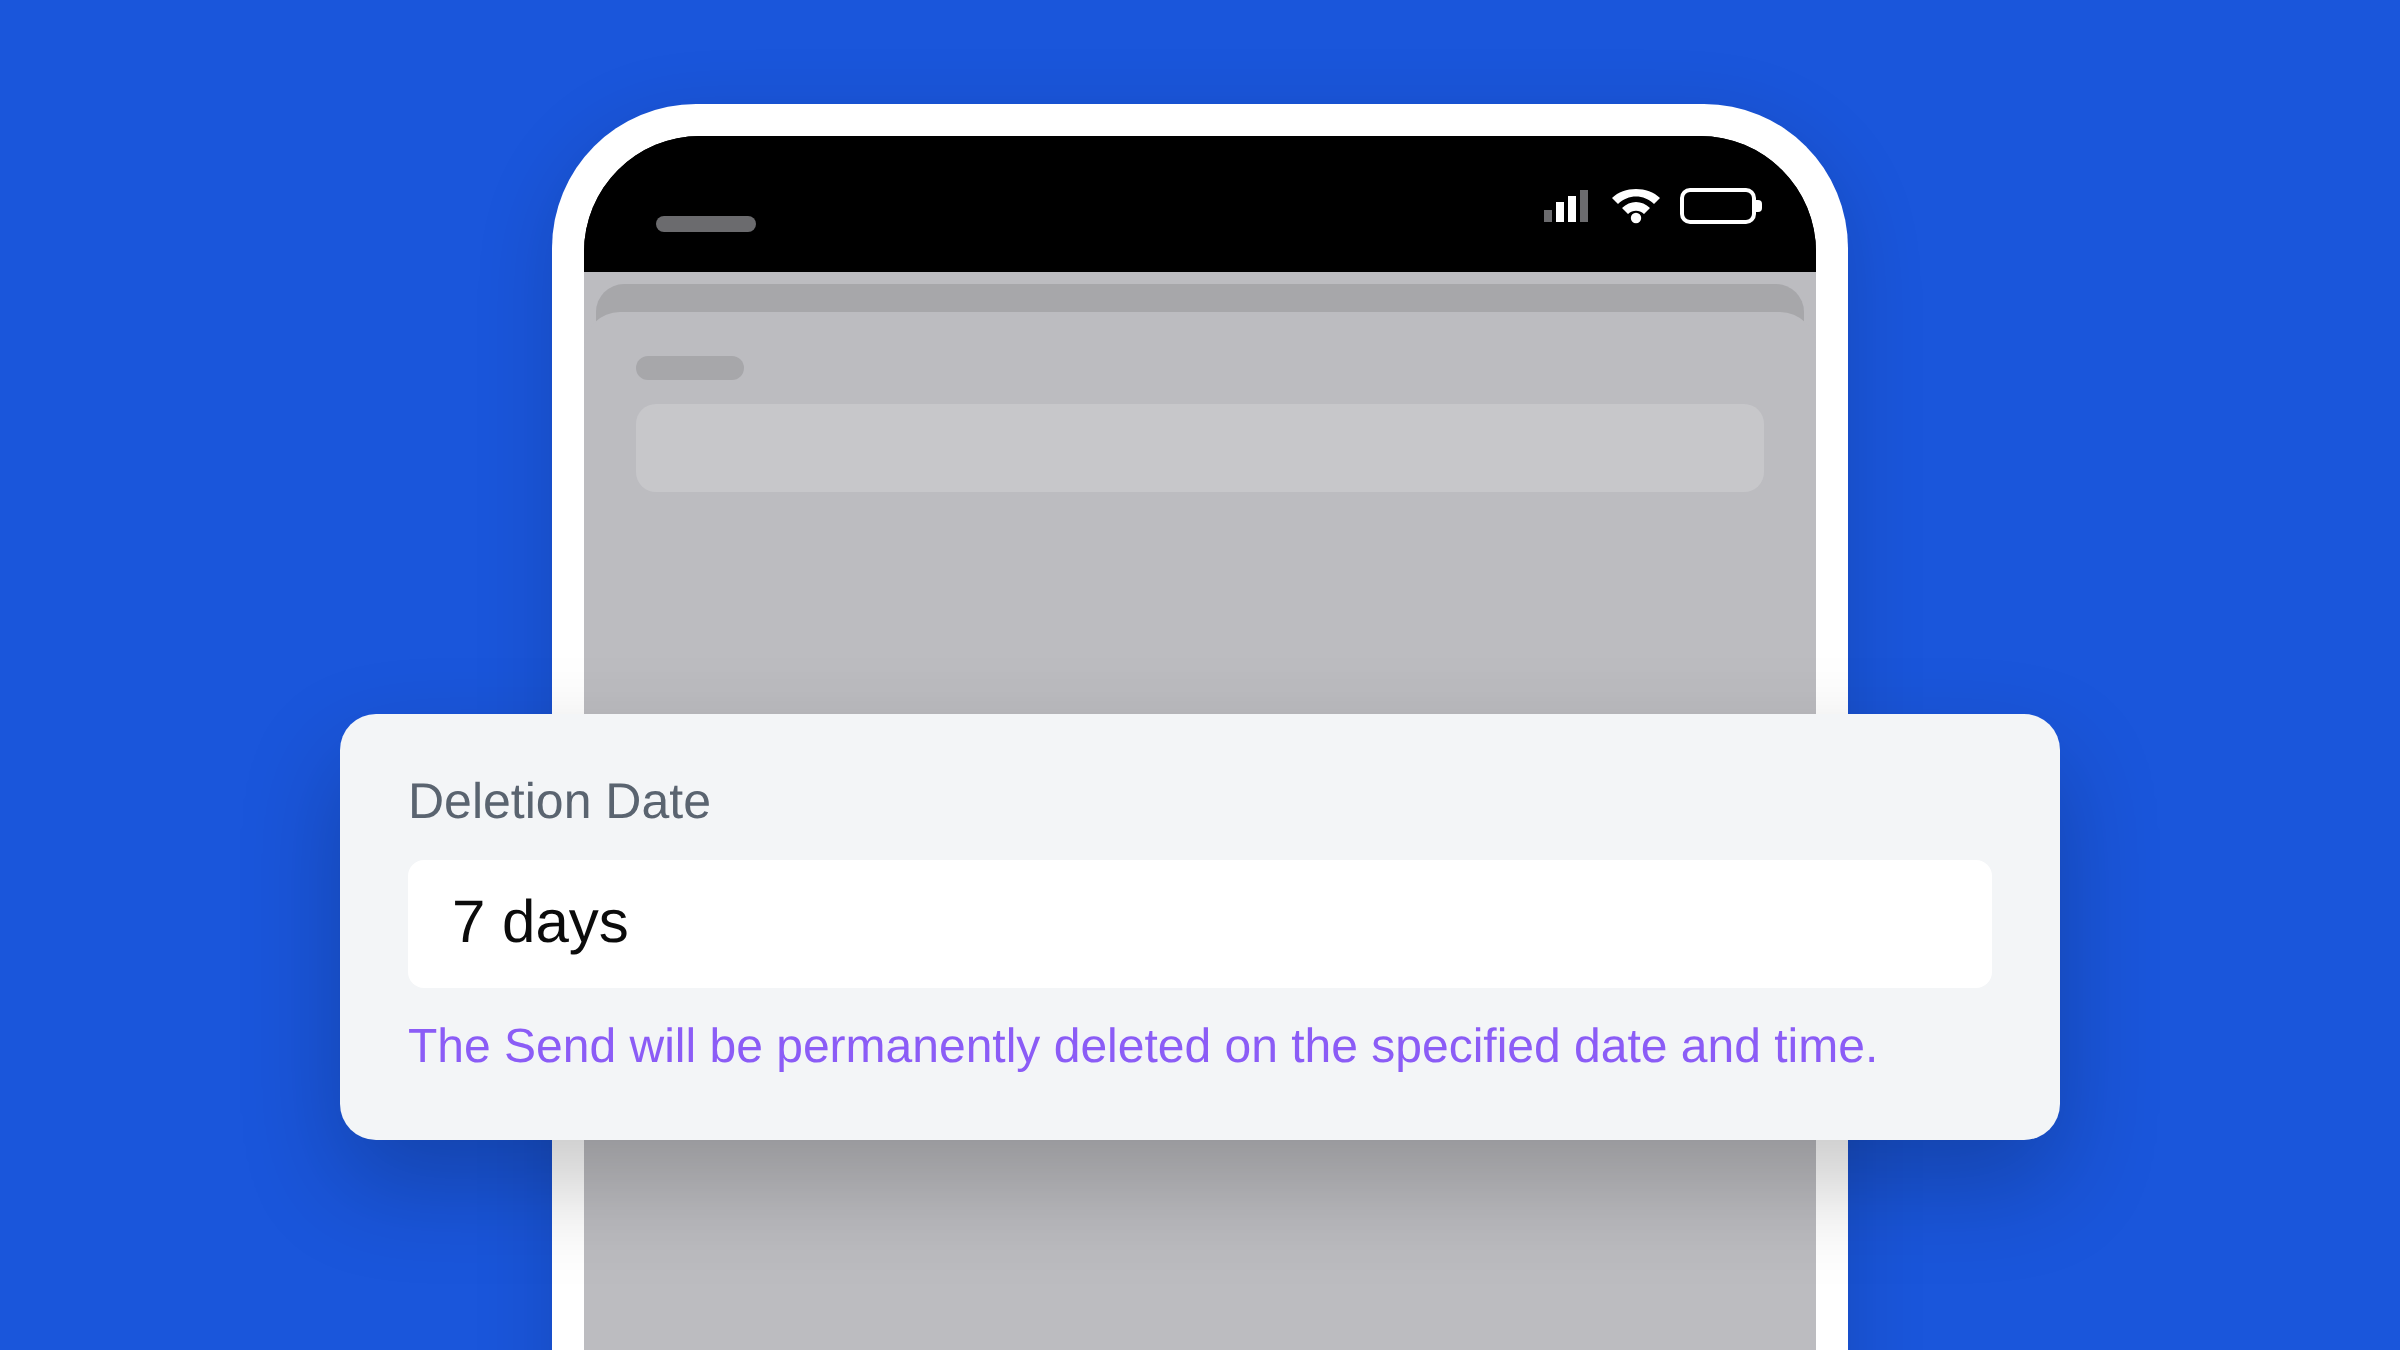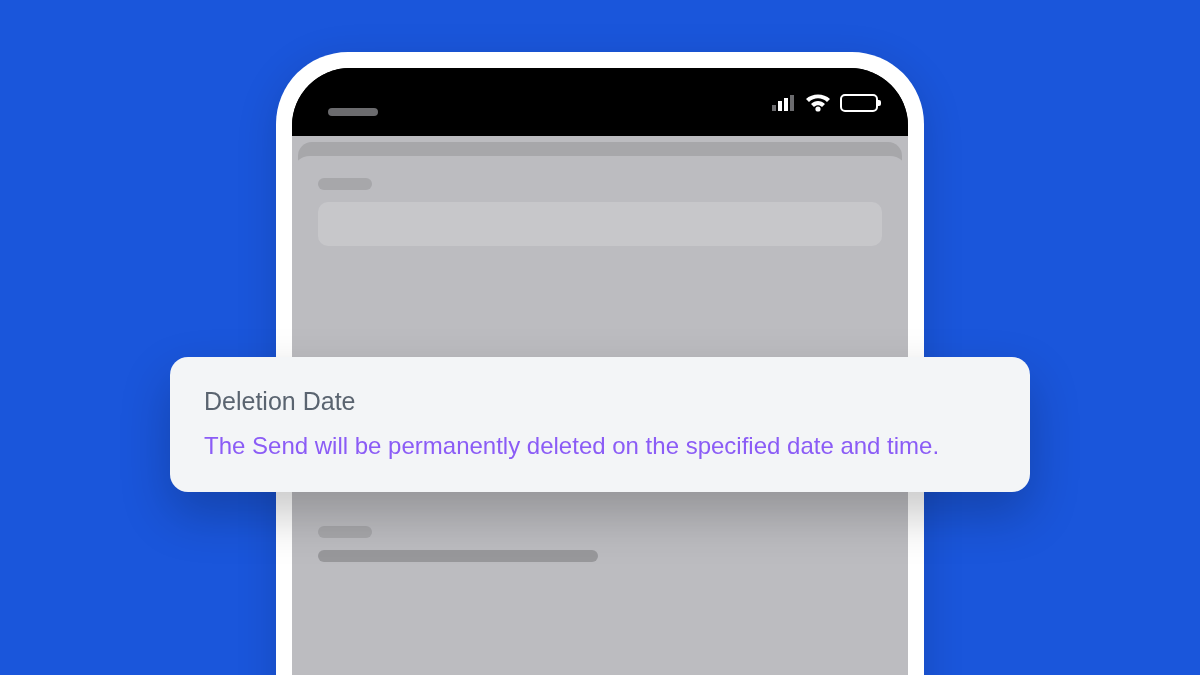--- a/index.html
+++ b/index.html
@@ -230,14 +230,17 @@
           <div class="skeleton-desc"></div>
         </div>
       </div>
     </div>
 
   </div>
 </div>
 
 <div class="callout">
   <div class="callout-label">Deletion Date</div>
+  <div class="callout-field">
+    <span>7 days</span>
+  </div>
   <div class="callout-help">The Send will be permanently deleted on the specified date and time.</div>
 </div>
 
 </body></html>

